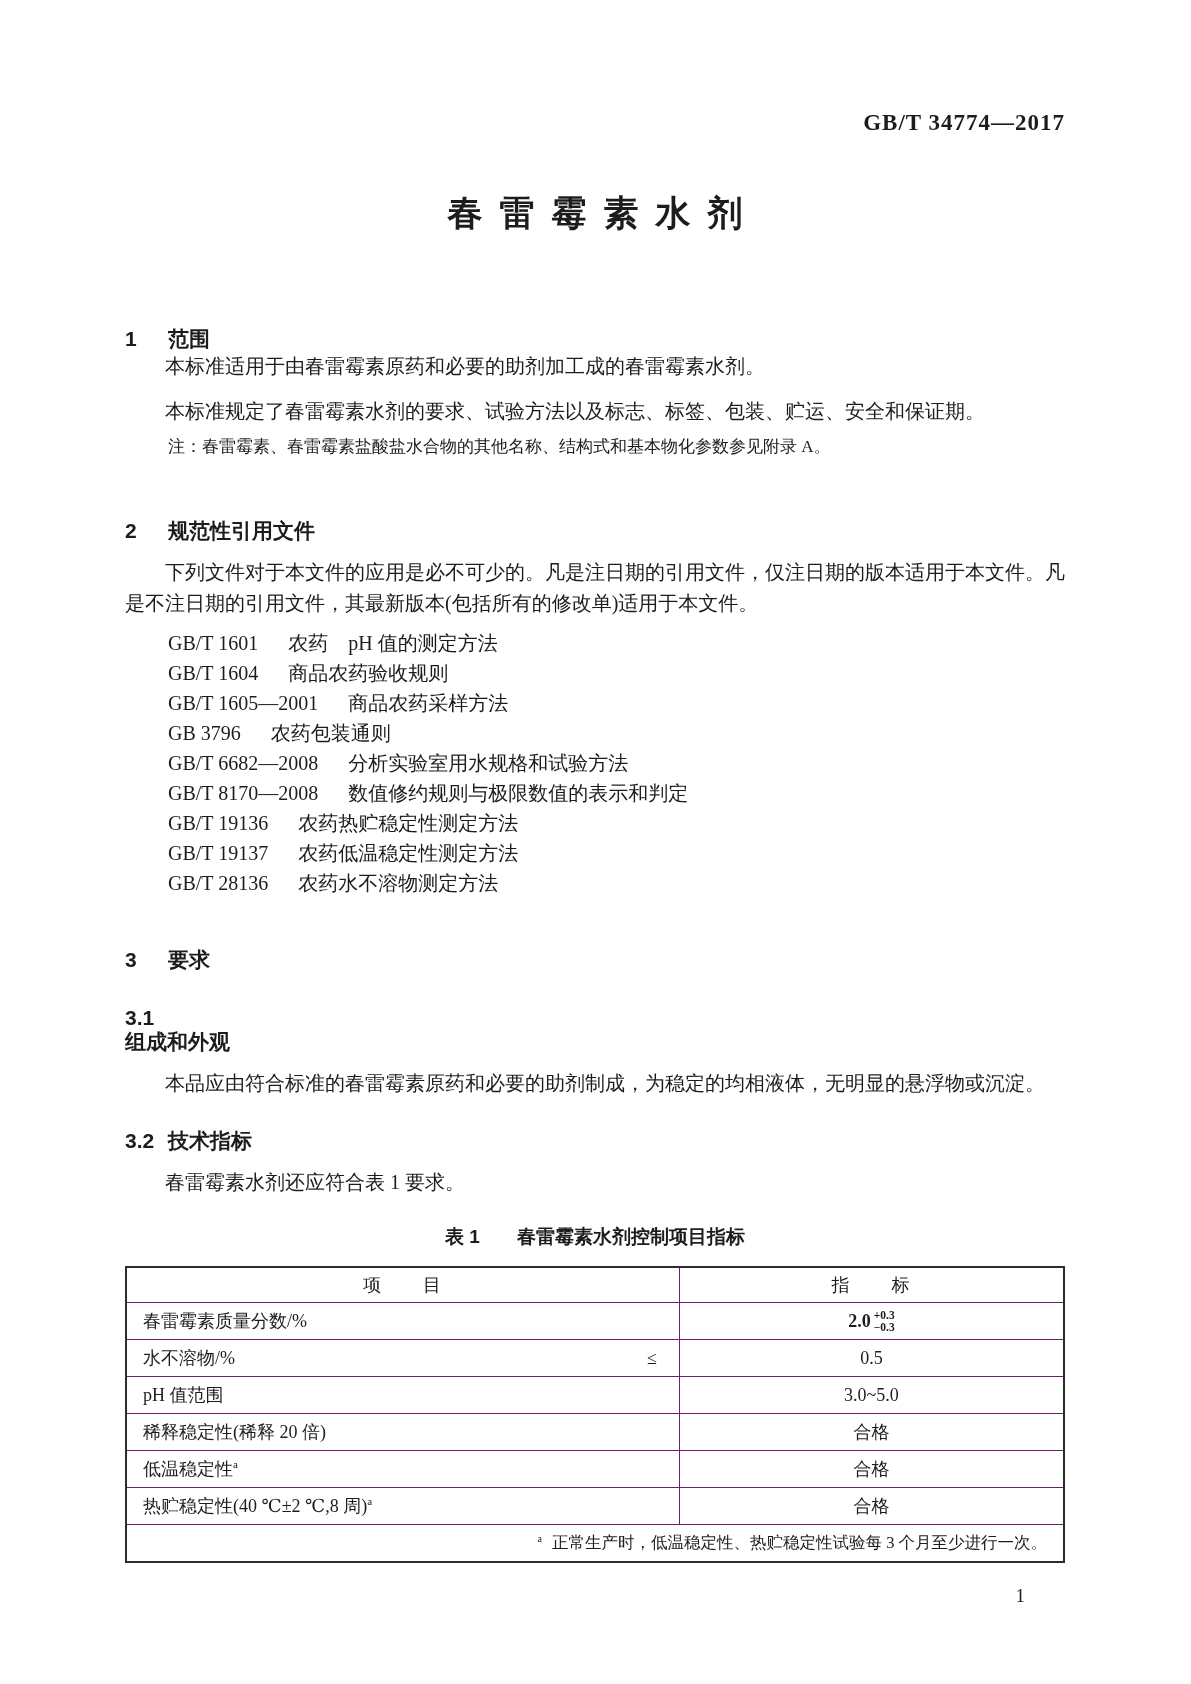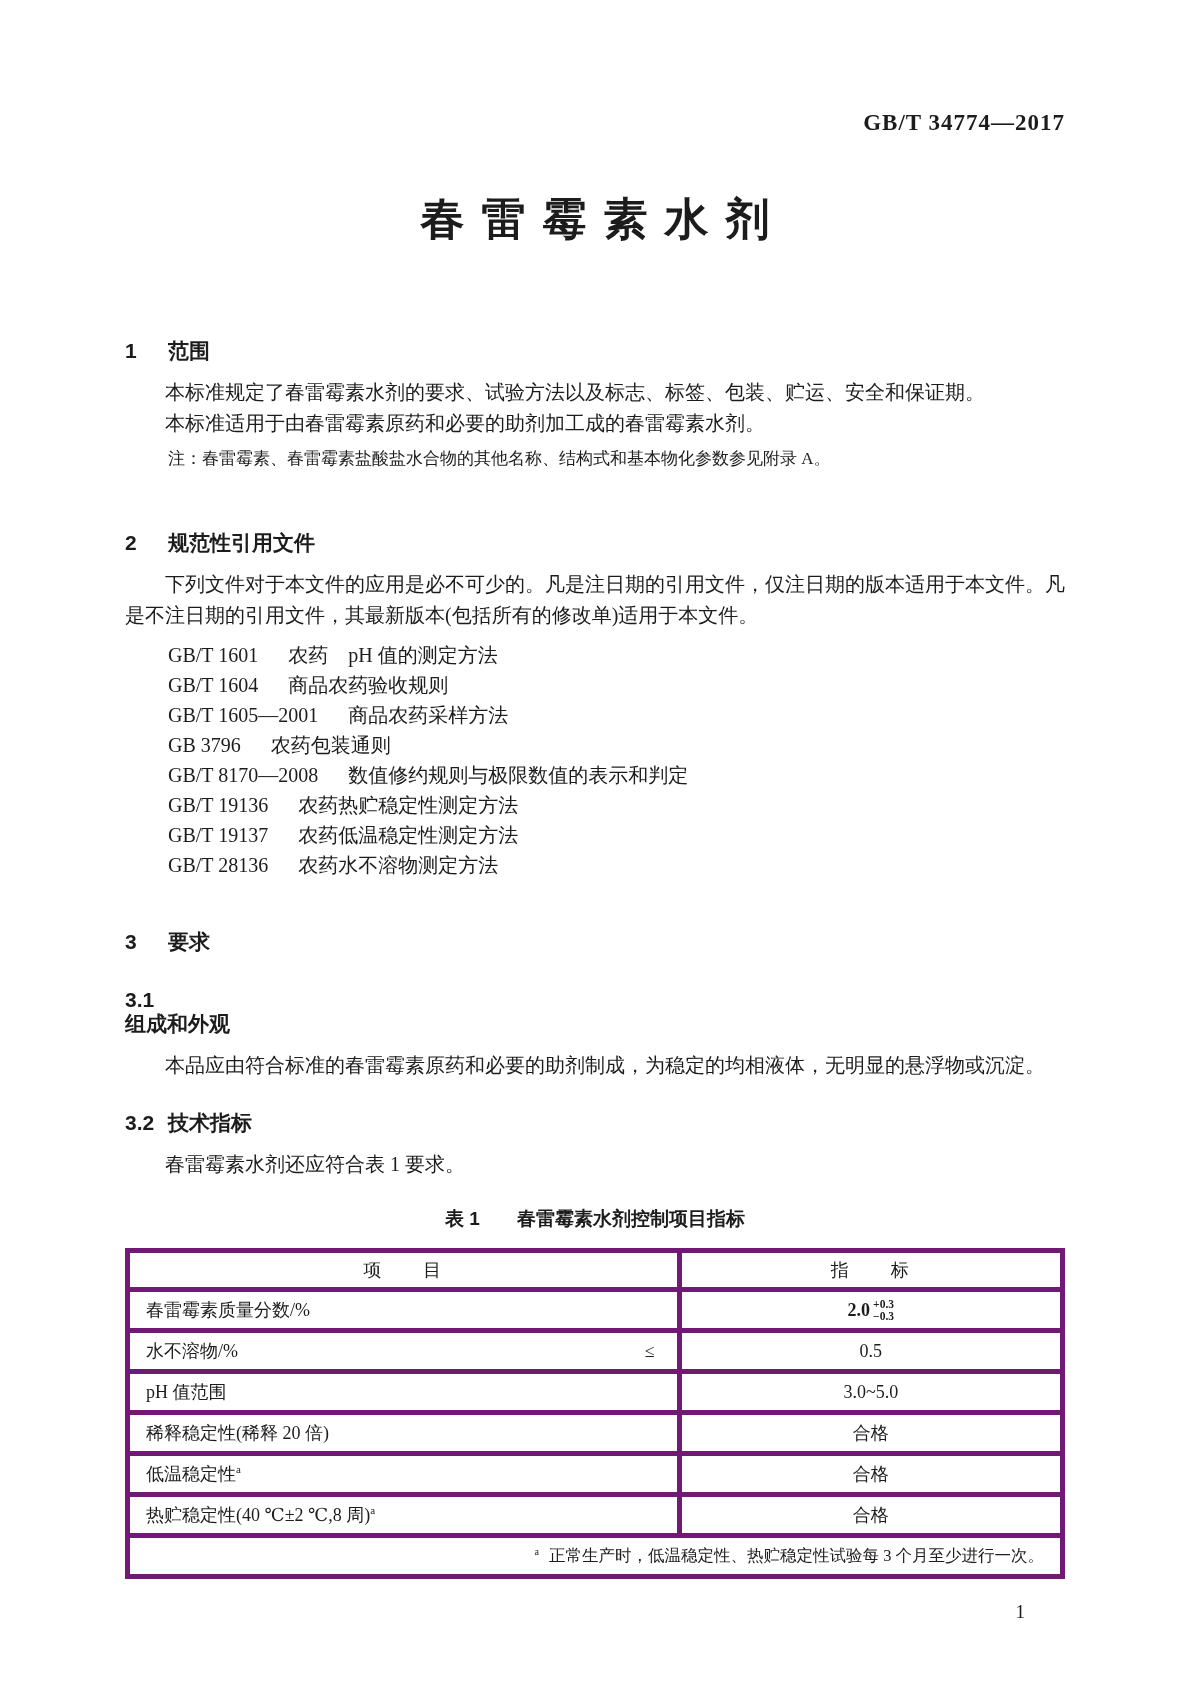--- a/index.html
+++ b/index.html
@@ -22,21 +22,21 @@
     font-weight:bold;
     font-size:23px;
     letter-spacing:1px;
   }
 
   .doc-title{
     margin-top:54px;
     text-align:center;
     font-family:"Liberation Sans","DejaVu Sans",sans-serif;
     font-weight:bold;
-    font-size:44px;
+    font-size:35px;
     letter-spacing:17px;
     text-indent:17px;
   }
 
   .sec-heading{
     display:flex;
     align-items:baseline;
     font-family:"Liberation Sans","DejaVu Sans",sans-serif;
     font-weight:bold;
     font-size:21px;
@@ -84,21 +84,21 @@
   }
   .table-caption .cap-num{margin-right:32px;}
 
   table.spec{
     margin-top:16px;
     width:100%;
     border-collapse:collapse;
     font-size:18px;
   }
   table.spec th, table.spec td{
-    border:5px solid #701a75;
+    border:1px solid #701a75;
     padding:4px 16px;
     height:28px;
     font-weight:normal;
   }
   table.spec{border:2px solid #2c2c2c;}
   table.spec thead th{
     text-align:center;
     height:26px;
     letter-spacing:2px;
   }
@@ -142,34 +142,35 @@
   <div class="content">
 
     <div class="header-code">GB/T 34774—2017</div>
 
     <div class="doc-title">春雷霉素水剂</div>
 
     <div class="sec-heading m-sec1">
       <span class="sec-num">1</span>
       <span>范围</span>
     </div>
+    <p class="para tight">本标准适用于由春雷霉素原药和必要的助剂加工成的春雷霉素水剂。</p>
     <p class="para">本标准规定了春雷霉素水剂的要求、试验方法以及标志、标签、包装、贮运、安全和保证期。</p>
-    <p class="para tight">本标准适用于由春雷霉素原药和必要的助剂加工成的春雷霉素水剂。</p>
     <p class="note">注：春雷霉素、春雷霉素盐酸盐水合物的其他名称、结构式和基本物化参数参见附录 A。</p>
 
     <div class="sec-heading m-sec2">
       <span class="sec-num">2</span>
       <span>规范性引用文件</span>
     </div>
     <p class="para">下列文件对于本文件的应用是必不可少的。凡是注日期的引用文件，仅注日期的版本适用于本文件。凡是不注日期的引用文件，其最新版本(包括所有的修改单)适用于本文件。</p>
     <ul class="ref-list">
       <li><span>GB/T 1601</span><span class="ref-title">农药　pH 值的测定方法</span></li>
       <li><span>GB/T 1604</span><span class="ref-title">商品农药验收规则</span></li>
       <li><span>GB/T 1605—2001</span><span class="ref-title">商品农药采样方法</span></li>
       <li><span>GB 3796</span><span class="ref-title">农药包装通则</span></li>
+      <li><span>GB/T 6682—2008</span><span class="ref-title">分析实验室用水规格和试验方法</span></li>
       <li><span>GB/T 8170—2008</span><span class="ref-title">数值修约规则与极限数值的表示和判定</span></li>
       <li><span>GB/T 19136</span><span class="ref-title">农药热贮稳定性测定方法</span></li>
       <li><span>GB/T 19137</span><span class="ref-title">农药低温稳定性测定方法</span></li>
       <li><span>GB/T 28136</span><span class="ref-title">农药水不溶物测定方法</span></li>
     </ul>
 
     <div class="sec-heading m-sec3">
       <span class="sec-num">3</span>
       <span>要求</span>
     </div>

